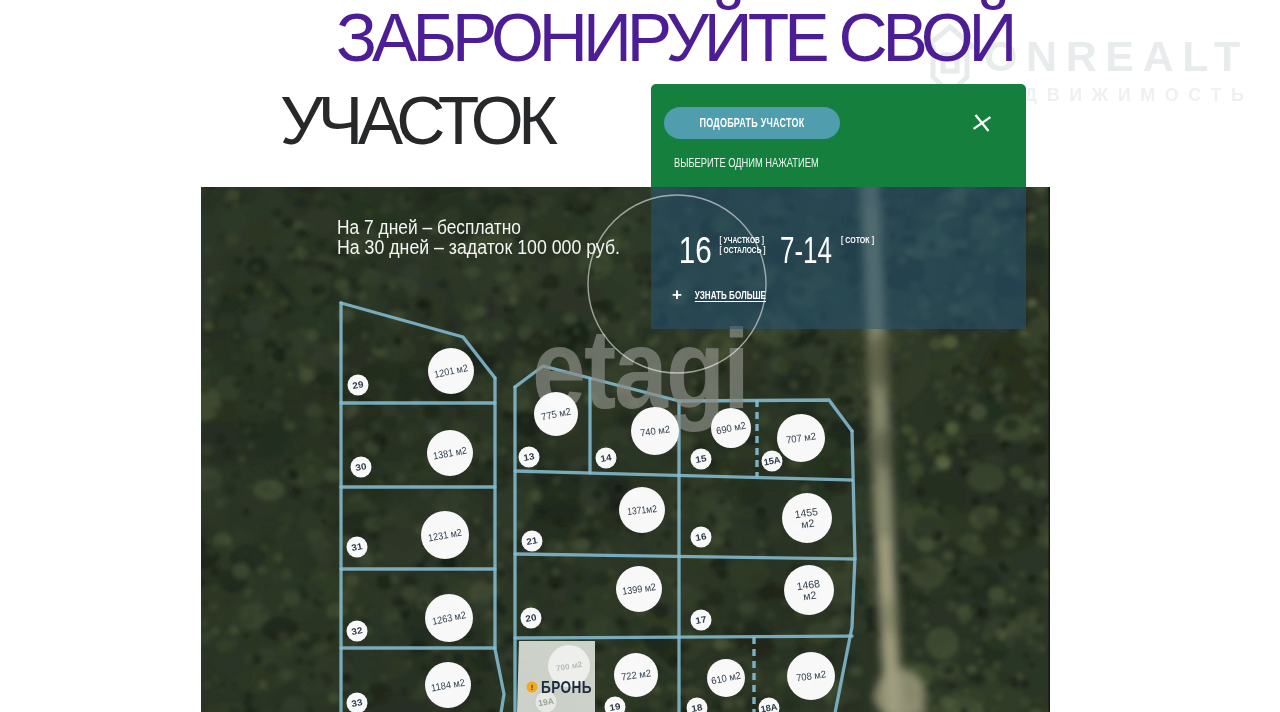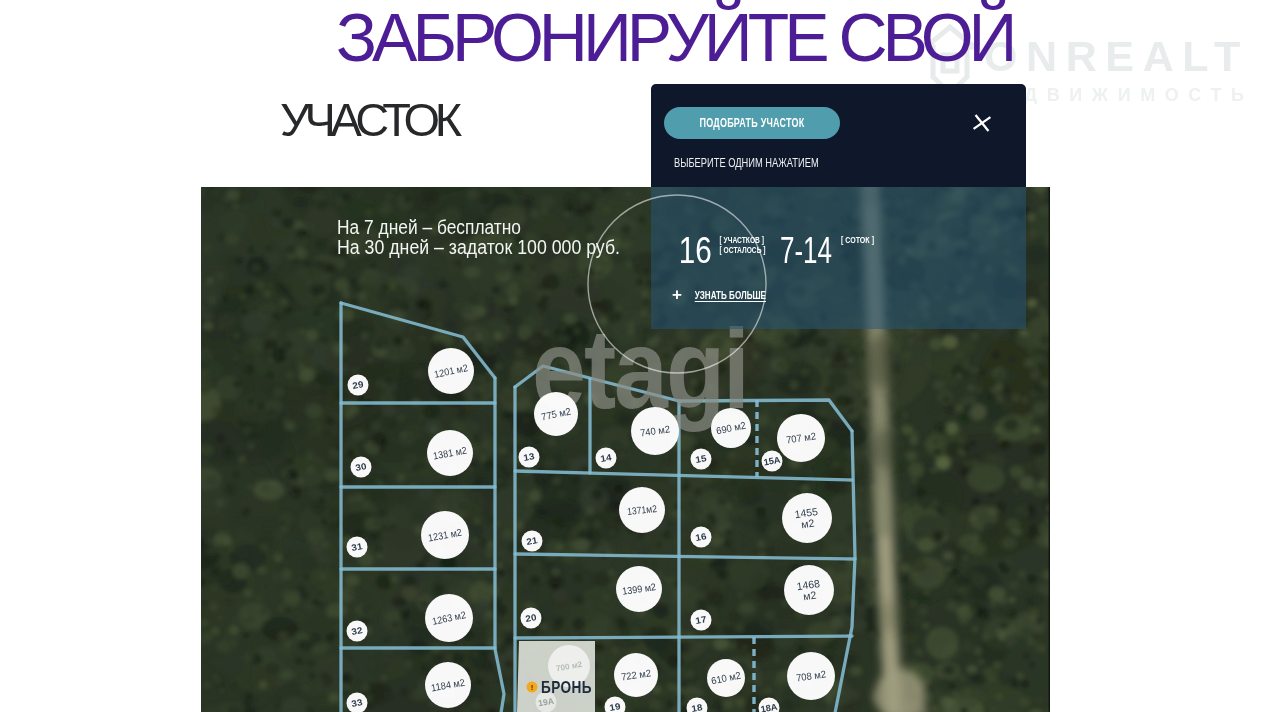--- a/index.html
+++ b/index.html
@@ -2,34 +2,34 @@
 <html><head><meta charset="utf-8"><title>Участки</title>
 <style>
 html,body{margin:0;padding:0;width:1280px;height:712px;background:#fff;overflow:hidden}
 body{font-family:"Liberation Sans",sans-serif;position:relative}
 .abs{position:absolute}
 </style></head>
 <body>
 
 <div class="abs" style="z-index:3;left:336px;top:3px;font-size:68px;line-height:68px;letter-spacing:-5px;color:#4c1d95;white-space:nowrap">ЗАБРОНИРУЙТЕ СВОЙ</div>
 
-<div class="abs" style="z-index:3;left:280px;top:86px;font-size:47px;line-height:68px;letter-spacing:-5.4px;color:#27282a;white-space:nowrap">УЧАСТОК</div>
+<div class="abs" style="z-index:3;left:280px;top:86px;font-size:68px;line-height:68px;letter-spacing:-5.4px;color:#27282a;white-space:nowrap">УЧАСТОК</div>
 
 <div class="abs" style="z-index:1;left:926px;top:24px;width:354px;height:80px">
 <svg width="354" height="80" viewBox="0 0 354 80" xmlns="http://www.w3.org/2000/svg">
 
 <path d="M24,3 L48,23 L41,23 L41,53 L24,69 L7,53 L7,23 L0,23 Z M17,31 h14 v16 h-14 Z" fill="none" stroke="#e7ebec" stroke-width="5"></path>
 
 <text x="58" y="47" font-size="43" font-weight="bold" fill="#e8eced" letter-spacing="8.6">ONREALT</text>
 
 <text x="54" y="77" font-size="18" font-weight="bold" fill="#edf1f2" letter-spacing="9.6">НЕДВИЖИМОСТЬ</text>
 </svg>
 </div>
 
-<div class="abs" style="z-index:2;left:651px;top:84px;width:375px;height:103px;background:#0f172a;border-radius:5px 5px 0 0">
+<div class="abs" style="z-index:2;left:651px;top:84px;width:375px;height:103px;background:#15803d;border-radius:5px 5px 0 0">
 
 <div class="abs" style="left:13px;top:23px;width:176px;height:32px;border-radius:16px;background:#4f9dad"></div>
 <div class="abs" style="left:13px;top:23px;width:176px;height:32px;line-height:32px;text-align:center;font-size:12px;font-weight:bold;color:#fff;letter-spacing:0.3px;transform:scaleX(0.75)">ПОДОБРАТЬ УЧАСТОК</div>
 
 <svg class="abs" style="left:321px;top:29px" width="20" height="20" viewBox="0 0 20 20">
       <g transform="rotate(8 10 10)">
         <line x1="2.5" y1="3" x2="17.5" y2="17" stroke="#fff" stroke-width="2.3"></line>
         <line x1="17.5" y1="3" x2="2.5" y2="17" stroke="#fff" stroke-width="2.3"></line>
       </g>
     </svg>

